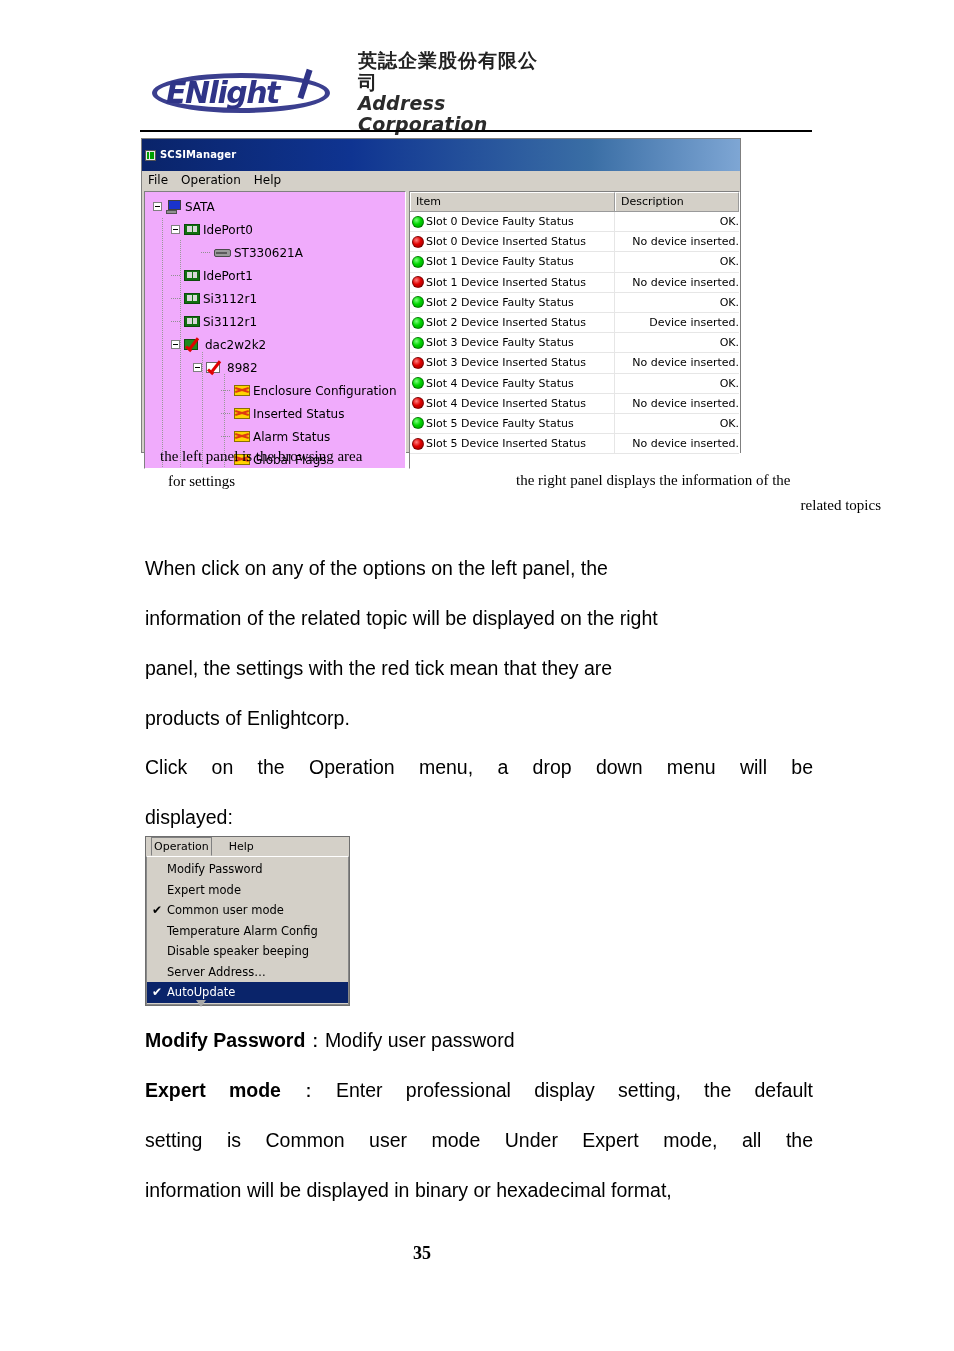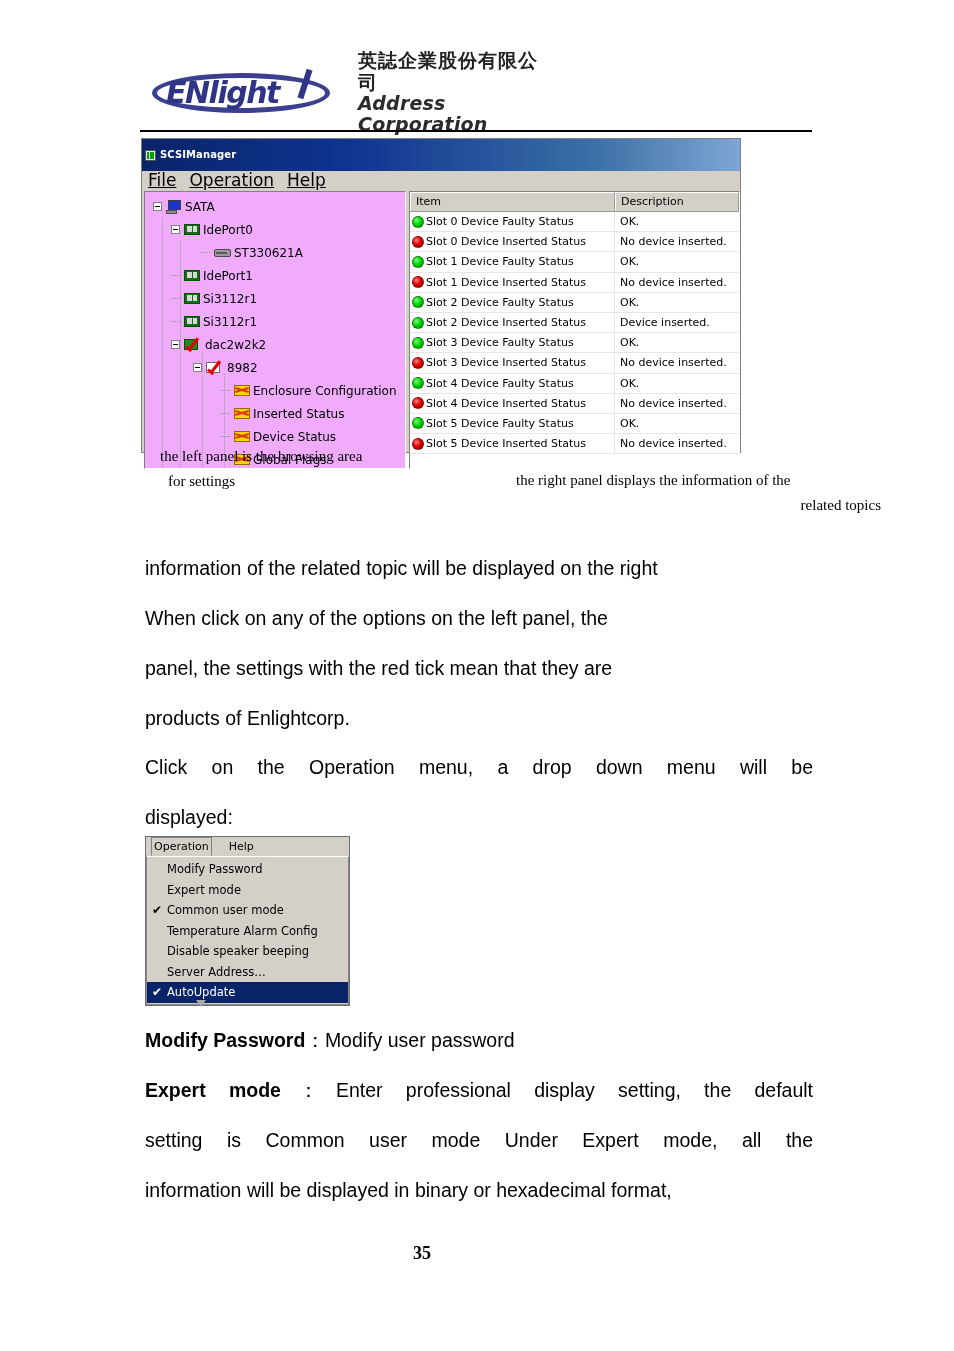--- a/index.html
+++ b/index.html
@@ -141,24 +141,23 @@
   .menubar {
     height: 18px;
     background: #d4d0c8;
     display: flex;
     align-items: center;
     padding-left: 6px;
     gap: 13px;
     border-bottom: 1px solid #d4d0c8;
   }
   .menubar span {
-    font-size: 17px;
+    font-size: 12px;
     color: #000;
     line-height: 14px;
-    text-decoration: underline;
   }
   .panes {
     display: flex;
     height: 279px;
     padding: 1px 0 0 2px;
     box-sizing: border-box;
     gap: 3px;
   }
 
   
@@ -355,20 +354,21 @@
     display: flex;
     align-items: center;
     padding-left: 2px;
     box-sizing: border-box;
     border-right: 1px solid #e6e6e6;
     height: 100%;
   }
   .lrow .desc {
     flex: 1;
     padding-left: 5px;
+    text-align: right;
   }
   .led {
     width: 12px; height: 12px;
     border-radius: 50%;
     flex: 0 0 auto;
     margin-right: 2px;
     border: 1px solid rgba(0,0,0,0.35);
     box-sizing: border-box;
   }
   .led.green { background: radial-gradient(circle at 35% 32%, #7dff7d 0%, #00d600 45%, #009000 100%); }
@@ -624,21 +624,21 @@
         <span class="lbl">Inserted Status</span>
       </div>
 
       <div class="tnode" style="padding-left:76px">
         <span class="dotline"></span>
         <span class="ico ico-flag">
             <i class="body"></i>
             <i class="x1"></i>
             <i class="x2"></i>
           </span>
-        <span class="lbl">Device  Status</span>
+        <span class="lbl">Alarm  Status</span>
       </div>
 
       <div class="tnode" style="padding-left:76px">
         <span class="dotline"></span>
         <span class="ico ico-flag">
             <i class="body"></i>
             <i class="x1"></i>
             <i class="x2"></i>
           </span>
         <span class="lbl">Global Flags</span>
@@ -755,22 +755,22 @@
   <div>the left panel is the browsing area</div>
   <div style="padding-left:8px">for settings</div>
 </div>
 
 <div class="cap cap-right">
   <div>the right panel displays the information of the</div>
   <div class="lastline">related   topics</div>
 </div>
 
 <div class="para p1">
+  <div>When click on any of the options on the left panel, the</div>
   <div>information of the related topic will be displayed on the right</div>
-  <div>When click on any of the options on the left panel, the</div>
   <div>panel, the settings with the red tick mean that they are</div>
   <div>products of Enlightcorp.</div>
 </div>
 
 <div class="para p2">
   <div style="text-align:justify; text-align-last:justify;">Click on the Operation menu, a drop down menu will be</div>
   <div>displayed:</div>
 </div>
 
 <div class="menu-shot">

